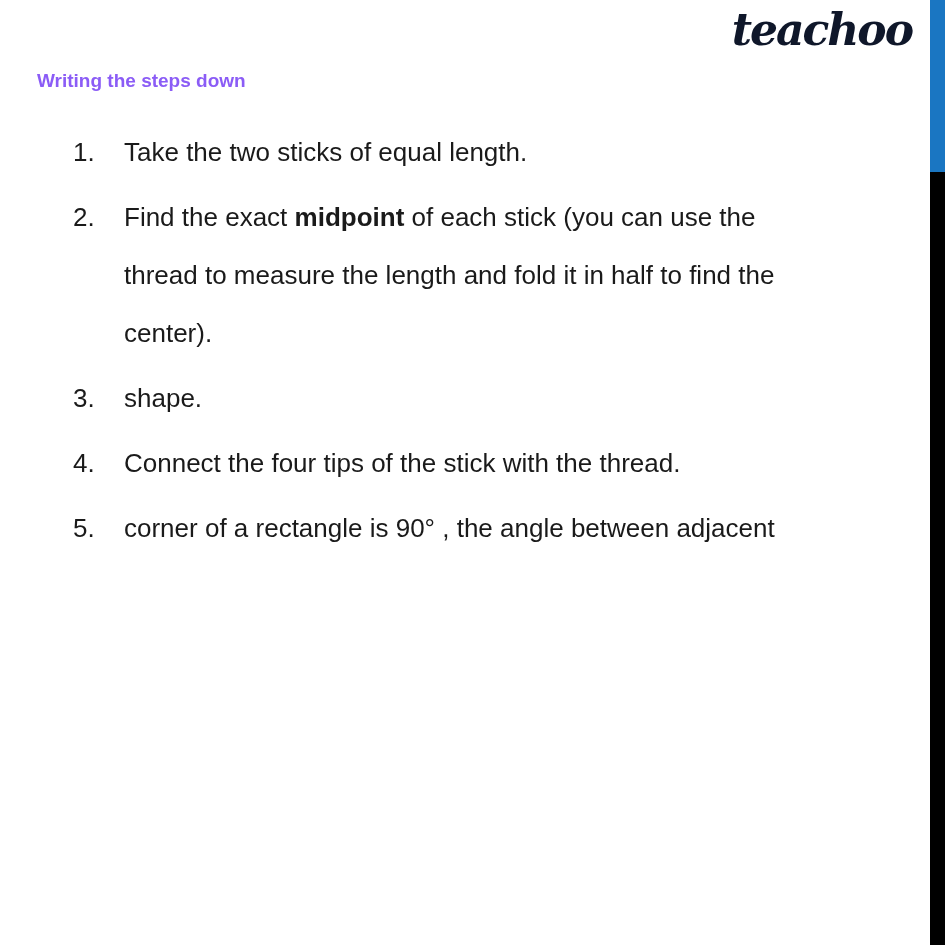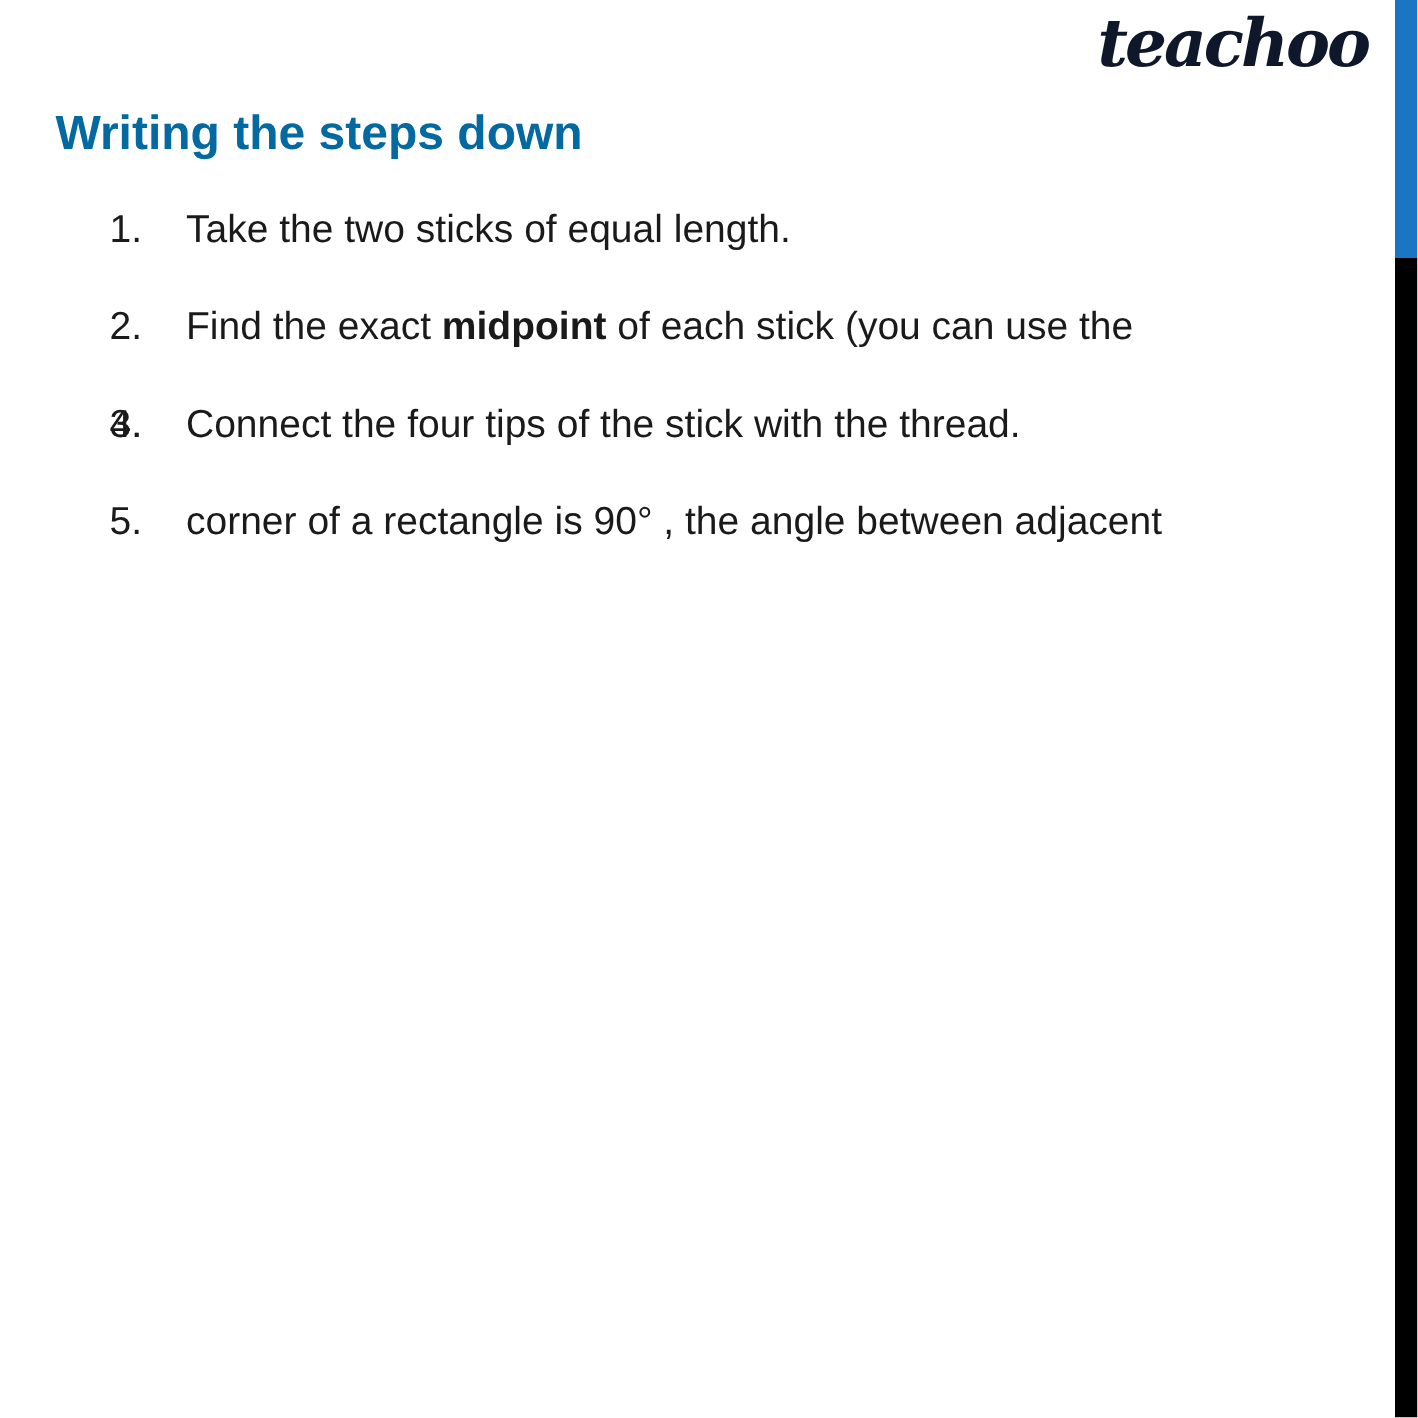--- a/index.html
+++ b/index.html
@@ -29,23 +29,23 @@
     font-size: 44px;
     line-height: 1.1;
     letter-spacing: -2px;
     color: #0f172a;
   }
   h1.heading {
     position: absolute;
     left: 37px;
     top: 70px;
     margin: 0;
-    font-size: 32px;
+    font-size: 19px;
     font-weight: 700;
-    color: #0369a1;
+    color: #8b5cf6;
     white-space: nowrap;
   }
   ol.steps {
     position: absolute;
     left: 73px;
     top: 123px;
     right: 30px;
     margin: 0;
     padding: 0;
     list-style: none;
@@ -81,23 +81,26 @@
 <h1 class="heading">Writing the steps down</h1>
 
 <ol class="steps">
     <li>
       <span class="step-number">1.</span>
       <div class="step-line"><span>Take the two sticks of equal length.</span></div>
     </li>
     <li>
       <span class="step-number">2.</span>
       <div class="step-line"><span>Find the exact </span><b>midpoint</b><span> of each stick (you can use the</span></div>
+      <div class="step-line"><span>thread to measure the length and fold it in half to find the</span></div>
+      <div class="step-line"><span>center).</span></div>
     </li>
     <li>
       <span class="step-number">3.</span>
+      <div class="step-line"><span>shape.</span></div>
     </li>
     <li>
       <span class="step-number">4.</span>
       <div class="step-line"><span>Connect the four tips of the stick with the thread.</span></div>
     </li>
     <li>
       <span class="step-number">5.</span>
       <div class="step-line"><span>corner of a rectangle is 90° , the angle between adjacent</span></div>
     </li>
   </ol>

